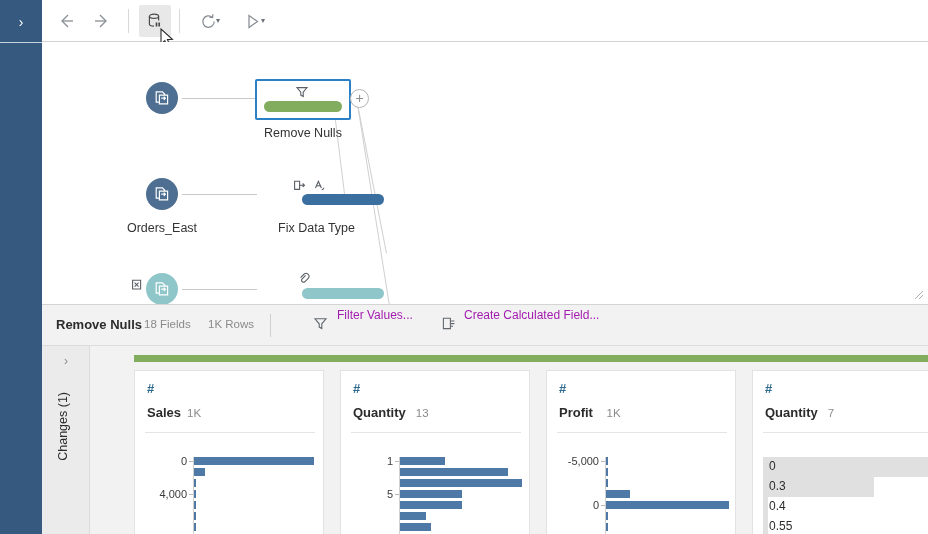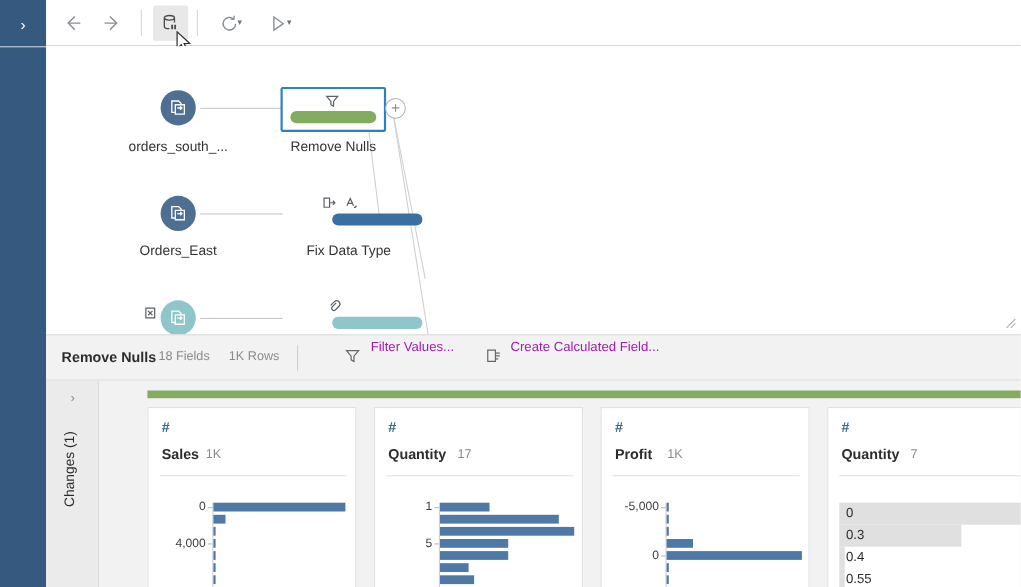--- a/index.html
+++ b/index.html
@@ -266,21 +266,20 @@
     <div class="join-line" style="left:316px; top:62px; width:210px; height:1px; transform: rotate(81deg);"></div>
 
     <div class="connector" style="left:140px; top:56px; width:75px;"></div>
     <div class="node-icon dark" style="left:104px; top:40px;">
       <svg width="18" height="18" viewBox="0 0 18 18" fill="none" stroke="#ffffff" stroke-width="1.2">
         <path d="M3.2 2.8 H9.4 L11.6 5 V13.2 H3.2 Z"></path>
         <path d="M6.4 6.2 H14.6 V14.8 H6.4 Z" fill="#4e6f91"></path>
         <path d="M8.2 9.2 H12.4 M10.8 7.6 L12.4 9.2 L10.8 10.8"></path>
       </svg>
     </div>
-    <div class="node-label" style="left:45px; top:84px; width:150px;">orders_south_...</div>
 
     <div class="step-box" style="left:213px; top:37px; width:96px; height:41px;">
       <div class="step-glyph" style="left:38px; top:4px;">
         <svg width="14" height="14" viewBox="0 0 14 14" fill="none" stroke="#5b6066" stroke-width="1.1">
           <path d="M2 2.6 H12 L8.2 7.2 V11.6 L5.8 10.2 V7.2 Z"></path>
         </svg>
       </div>
       <div class="step-bar green" style="left:7px; top:20px; width:78px;"></div>
     </div>
     <div class="node-label" style="left:211px; top:84px; width:100px;">Remove Nulls</div>
@@ -309,21 +308,21 @@
         <span>
           <svg width="13" height="13" viewBox="0 0 13 13" fill="none" stroke="#5b6066" stroke-width="1.1">
             <path d="M2.4 9 L5.4 2.4 L8.4 9"></path>
               <path d="M3.5 6.8 H7.3"></path>
             <path d="M8.8 10.6 Q10.8 10.6 10.8 8.8"></path>
           </svg>
         </span>
       </div>
       <div class="step-bar blue" style="left:45px; top:19px; width:82px;"></div>
     </div>
-    <div class="node-label" style="left:225px; top:179px; width:100px;">Fix Data Type</div>
+    <div class="node-label" style="left:213px; top:179px; width:100px;text-align:right;">Fix Data Type</div>
 
     <div class="connector" style="left:140px; top:247px; width:75px;"></div>
     <div class="node-icon teal" style="left:104px; top:231px;">
       <svg width="18" height="18" viewBox="0 0 18 18" fill="none" stroke="#ffffff" stroke-width="1.2">
         <path d="M3.2 2.8 H9.4 L11.6 5 V13.2 H3.2 Z"></path>
         <path d="M6.4 6.2 H14.6 V14.8 H6.4 Z" fill="#8fc6c9"></path>
         <path d="M8.2 9.2 H12.4 M10.8 7.6 L12.4 9.2 L10.8 10.8"></path>
       </svg>
     </div>
     <div style="position:absolute; left:88px; top:236px;">
@@ -397,21 +396,21 @@
               <div class="hist-bar" style="left: 49px; top: 66px; width: 2.48px;"></div>
               <div class="hist-tick" style="left: 44px; top: 4px;"></div>
               <div class="hist-ticklabel" style="left: 0px; width: 42px; top: -2px;">0</div>
               <div class="hist-tick" style="left: 44px; top: 37px;"></div>
               <div class="hist-ticklabel" style="left: 0px; width: 42px; top: 31px;">4,000</div>
             </div>
           </div>
           <div class="card" style="left: 206px;">
             <div class="card-type">#</div>
             <div class="card-name">Quantity</div>
-            <div class="card-count" style="left: 74.8px;">17</div>
+            <div class="card-count" style="left: 74.8px;">13</div>
             <div class="card-rule"></div>
             <div class="hist">
               <div class="hist-axis" style="left: 48px;"></div>
               <div class="hist-bar" style="left: 49px; top: 0px; width: 44.64px;"></div>
               <div class="hist-bar" style="left: 49px; top: 11px; width: 107.88px;"></div>
               <div class="hist-bar" style="left: 49px; top: 22px; width: 121.52px;"></div>
               <div class="hist-bar" style="left: 49px; top: 33px; width: 62px;"></div>
               <div class="hist-bar" style="left: 49px; top: 44px; width: 62px;"></div>
               <div class="hist-bar" style="left: 49px; top: 55px; width: 26.04px;"></div>
               <div class="hist-bar" style="left: 49px; top: 66px; width: 31px;"></div>

